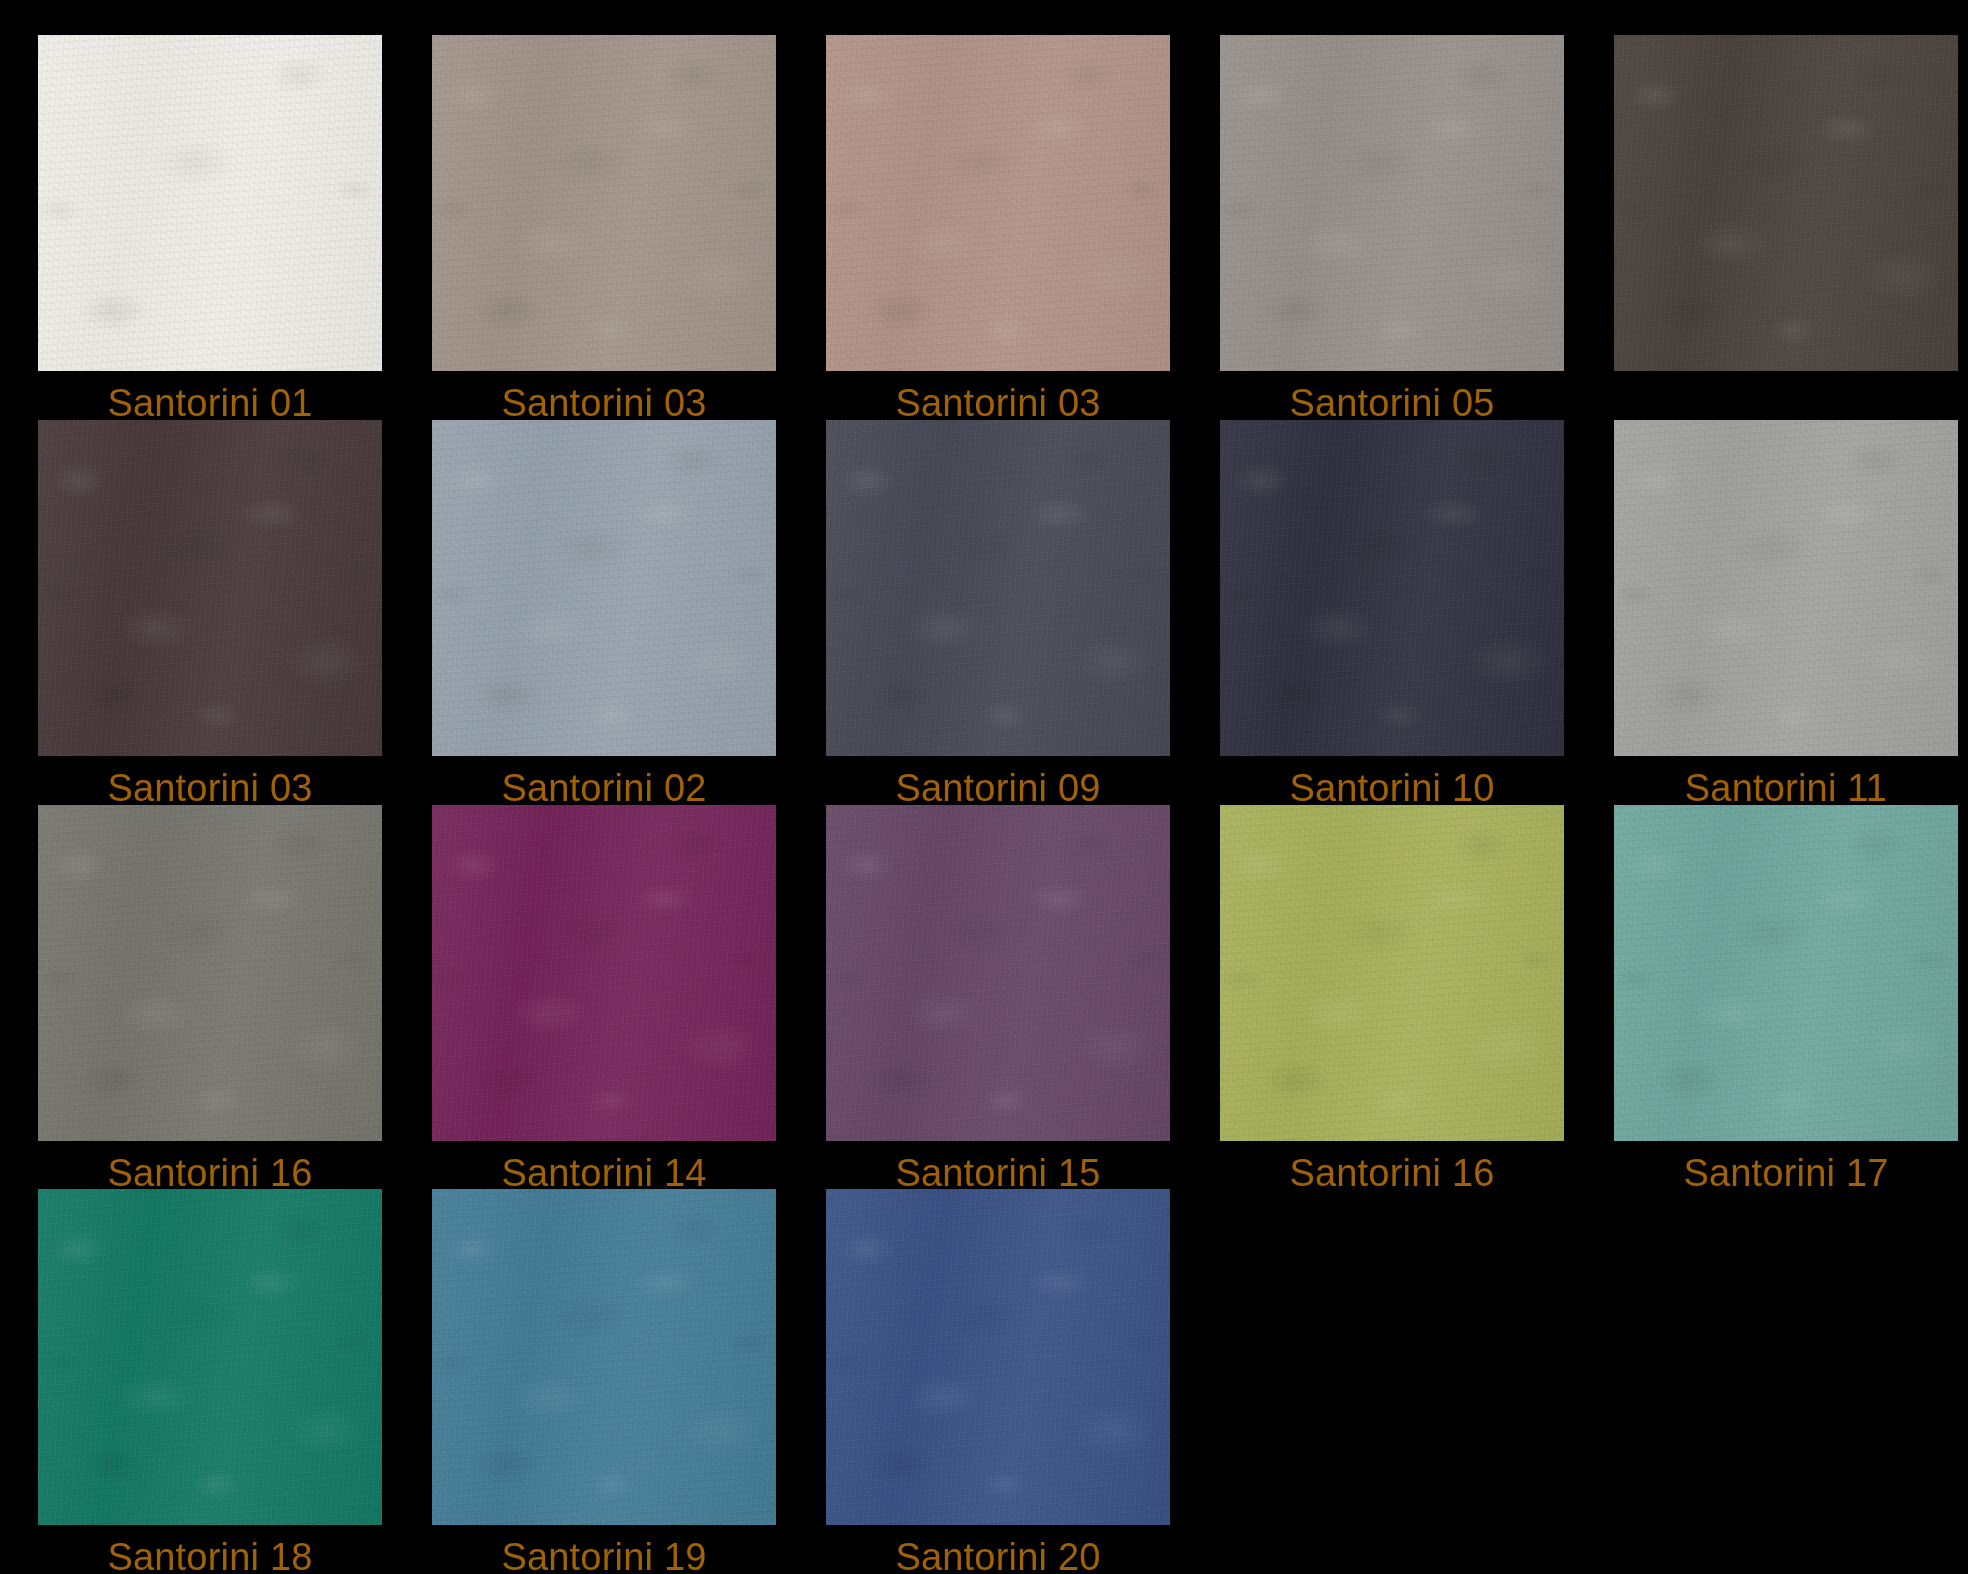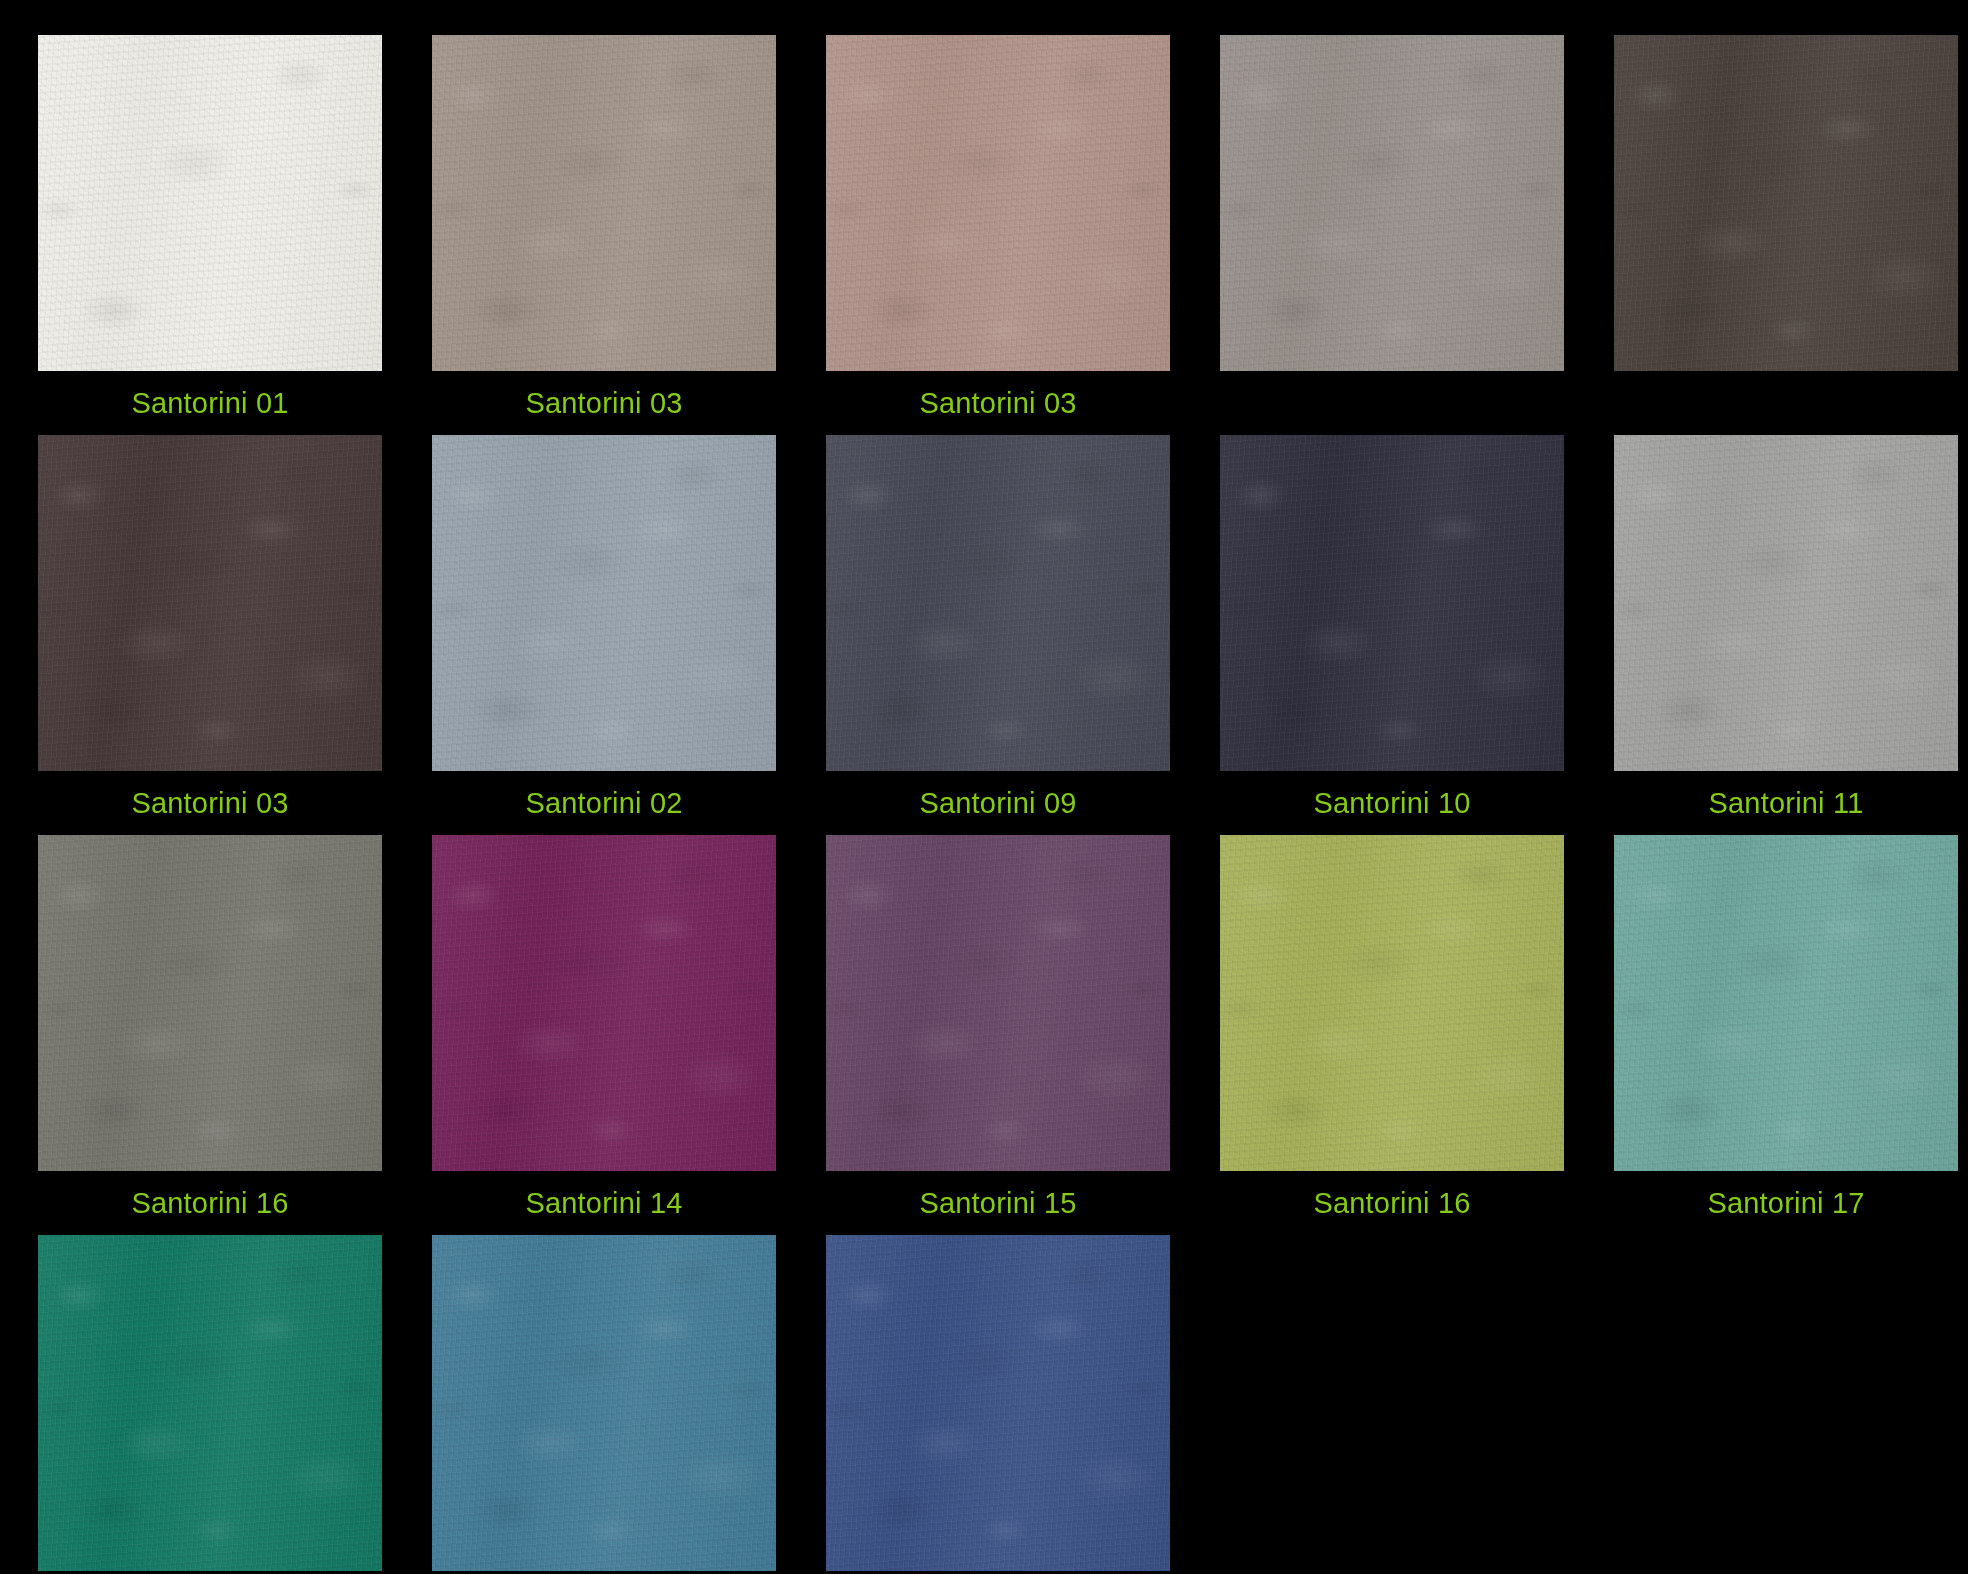--- a/index.html
+++ b/index.html
@@ -67,27 +67,27 @@
     inset:0;
     background-image:
       repeating-linear-gradient(94deg,  rgba(255,255,255,.035) 0 1px, rgba(0,0,0,.035) 1px 2px, transparent 2px 5px),
       repeating-linear-gradient(176deg, rgba(255,255,255,.025) 0 1px, rgba(0,0,0,.03) 1px 3px, transparent 3px 7px),
       repeating-linear-gradient(40deg,  rgba(0,0,0,.022) 0 2px, transparent 2px 6px),
       linear-gradient(100deg, rgba(255,255,255,.05) 0%, rgba(0,0,0,.02) 30%, rgba(255,255,255,.045) 58%, rgba(0,0,0,.035) 100%);
     pointer-events:none;
   }
 
   .swatch-label {
-    height:64px;
+    height:48px;
     line-height:64px;
     text-align:center;
-    font-size:29px;
+    font-size:38px;
     font-weight:400;
     letter-spacing:.2px;
-    color:#84cc16;
+    color:#a16207;
     white-space:nowrap;
   }
 </style>
 </head>
 <body>
 
 <div id="swatch-grid">
     <div class="swatch-cell">
       <div class="swatch-chip" style="background-color: rgb(240, 238, 232);"></div>
       <div class="swatch-label">Santorini 01</div>
@@ -95,20 +95,21 @@
     <div class="swatch-cell">
       <div class="swatch-chip" style="background-color: rgb(162, 149, 138);"></div>
       <div class="swatch-label">Santorini 03</div>
     </div>
     <div class="swatch-cell">
       <div class="swatch-chip" style="background-color: rgb(178, 148, 138);"></div>
       <div class="swatch-label">Santorini 03</div>
     </div>
     <div class="swatch-cell">
       <div class="swatch-chip" style="background-color: rgb(152, 145, 140);"></div>
+      <div class="swatch-label">Santorini 05</div>
     </div>
     <div class="swatch-cell">
       <div class="swatch-chip" style="background-color: rgb(75, 66, 60);"></div>
     </div>
     <div class="swatch-cell">
       <div class="swatch-chip" style="background-color: rgb(72, 57, 58);"></div>
       <div class="swatch-label">Santorini 03</div>
     </div>
     <div class="swatch-cell">
       <div class="swatch-chip" style="background-color: rgb(151, 163, 173);"></div>

